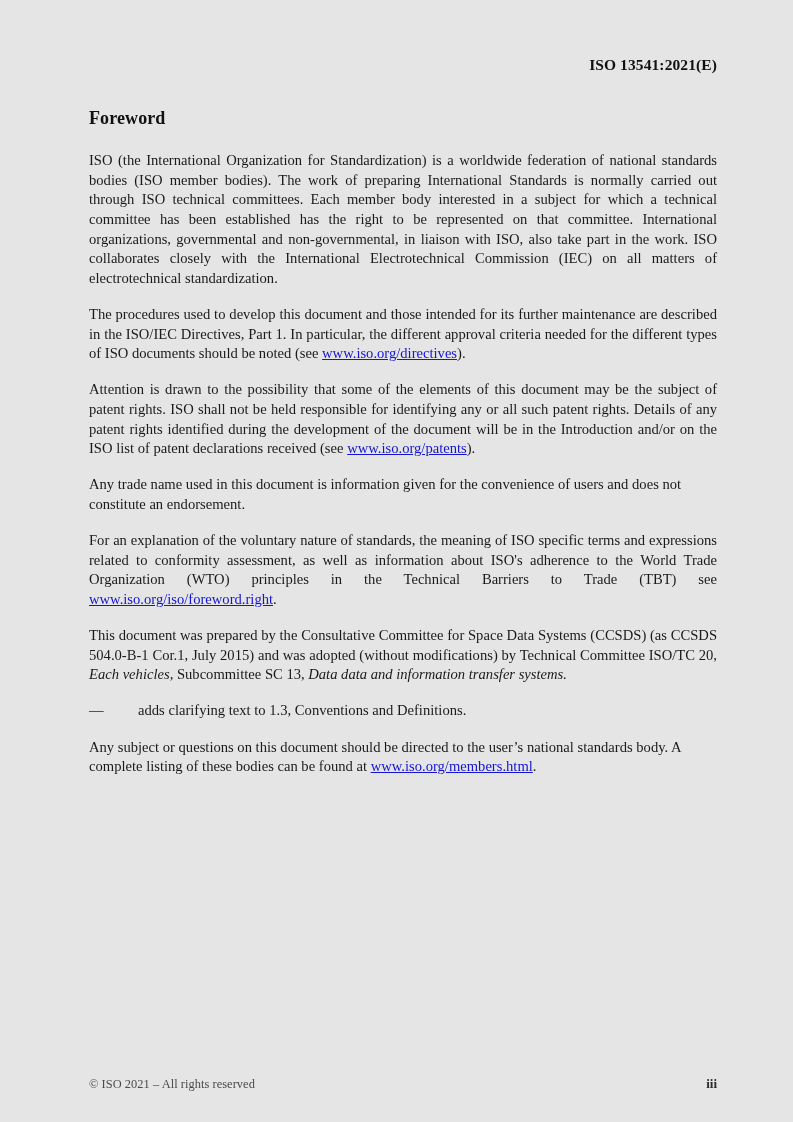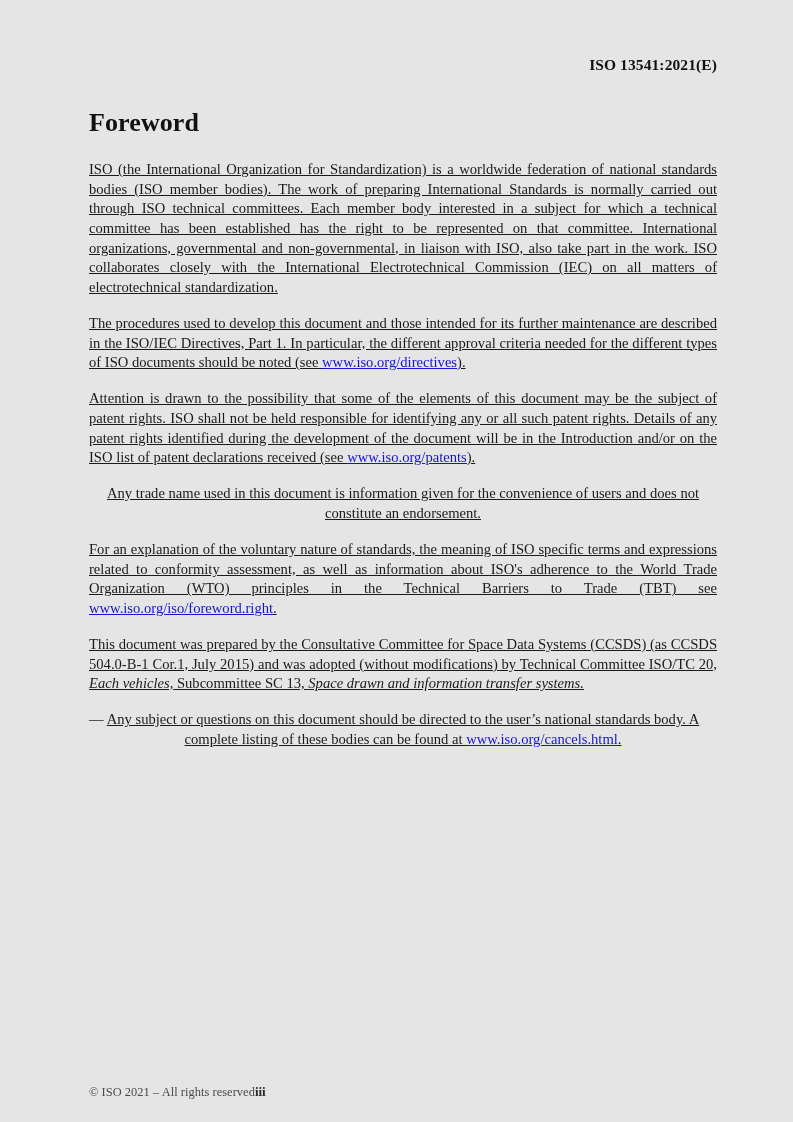--- a/index.html
+++ b/index.html
@@ -34,38 +34,37 @@
     color: #111111;
   }
   
   .content {
     position: absolute;
     top: 108px;
     left: 89px;
     width: 628px;
   }
   h1.section-title {
-    font-size: 26px;
+    font-size: 18px;
     font-weight: bold;
     margin: 0 0 22px 0;
     letter-spacing: 0.1px;
     color: #111111;
   }
   p.para {
     margin: 0 0 16.5px 0;
     font-size: 14.6px;
     line-height: 1.345;
     text-align: justify;
     text-justify: inter-word;
     color: #1a1a1a;
     hyphens: none;
-    text-decoration: underline;
   }
   p.para.tight {
-    text-align: center;
+    text-align: left;
   }
   p.para:last-child {
     margin-bottom: 0;
   }
   a.ext-link,
   .ext-link {
     color: #1414d2;
     text-decoration: underline;
     text-decoration-color: #1414d2;
     text-underline-offset: 1px;
@@ -88,25 +87,26 @@
     color: #1a1a1a;
   }
   ul.dash-list li .dash-marker {
     position: absolute;
     left: 0;
     top: 0;
   }
   
   .page-footer {
     position: absolute;
-    bottom: 22px;
+    bottom: 30px;
     left: 89px;
     width: 628px;
     display: flex;
     align-items: baseline;
+    justify-content: space-between;
     font-size: 12.4px;
     color: #4a4a4a;
     font-family: Liberation Serif, serif;
   }
   .page-footer .copyright {
     letter-spacing: 0.05px;
   }
   .page-footer .folio {
     font-weight: bold;
     font-size: 13px;
@@ -127,29 +127,29 @@
     <p class="para"><span>ISO (the International Organization for Standardization) is a worldwide federation of national standards bodies (ISO member bodies). The work of preparing International Standards is normally carried out through ISO technical committees. Each member body interested in a subject for which a technical committee has been established has the right to be represented on that committee. International organizations, governmental and non-governmental, in liaison with ISO, also take part in the work. ISO collaborates closely with the International Electrotechnical Commission (IEC) on all matters of electrotechnical standardization.</span></p>
 
     <p class="para"><span>The procedures used to develop this document and those intended for its further maintenance are described in the ISO/IEC Directives, Part 1. In particular, the different approval criteria needed for the different types of ISO documents should be noted (see </span><a class="ext-link" href="#">www.iso.org/directives</a><span>).</span></p>
 
     <p class="para"><span>Attention is drawn to the possibility that some of the elements of this document may be the subject of patent rights. ISO shall not be held responsible for identifying any or all such patent rights. Details of any patent rights identified during the development of the document will be in the Introduction and/or on the ISO list of patent declarations received (see </span><a class="ext-link" href="#">www.iso.org/patents</a><span>).</span></p>
 
     <p class="para tight"><span>Any trade name used in this document is information given for the convenience of users and does not constitute an endorsement.</span></p>
 
     <p class="para"><span>For an explanation of the voluntary nature of standards, the meaning of ISO specific terms and expressions related to conformity assessment, as well as information about ISO's adherence to the World Trade Organization (WTO) principles in the Technical Barriers to Trade (TBT) see </span><a class="ext-link" href="#">www.iso.org/iso/foreword.right</a><span>.</span></p>
 
-    <p class="para"><span>This document was prepared by the Consultative Committee for Space Data Systems (CCSDS) (as CCSDS 504.0-B-1 Cor.1, July 2015) and was adopted (without modifications) by Technical Committee ISO/TC 20, </span><em class="ital">Each vehicles,</em><span> Subcommittee SC 13, </span><em class="ital">Space drawn and information transfer systems.</em></p>
+    <p class="para"><span>This document was prepared by the Consultative Committee for Space Data Systems (CCSDS) (as CCSDS 504.0-B-1 Cor.1, July 2015) and was adopted (without modifications) by Technical Committee ISO/TC 20, </span><em class="ital">Each vehicles,</em><span> Subcommittee SC 13, </span><em class="ital">Data data and information transfer systems.</em></p>
 
 
 
     <ul class="dash-list">
-      <li><span class="dash-marker">—</span></li>
+      <li><span class="dash-marker">—</span><span>adds clarifying text to 1.3, Conventions and Definitions.</span></li>
     </ul>
 
-    <p class="para tight"><span>Any subject or questions on this document should be directed to the user’s national standards body. A complete listing of these bodies can be found at </span><a class="ext-link" href="#">www.iso.org/cancels.html</a><span>.</span></p>
+    <p class="para tight"><span>Any subject or questions on this document should be directed to the user’s national standards body. A complete listing of these bodies can be found at </span><a class="ext-link" href="#">www.iso.org/members.html</a><span>.</span></p>
 
   </div>
 
   <div class="page-footer">
     <span class="copyright">© ISO 2021 – All rights reserved</span>
     <span class="folio">iii</span>
   </div>
 
 </div>
 

